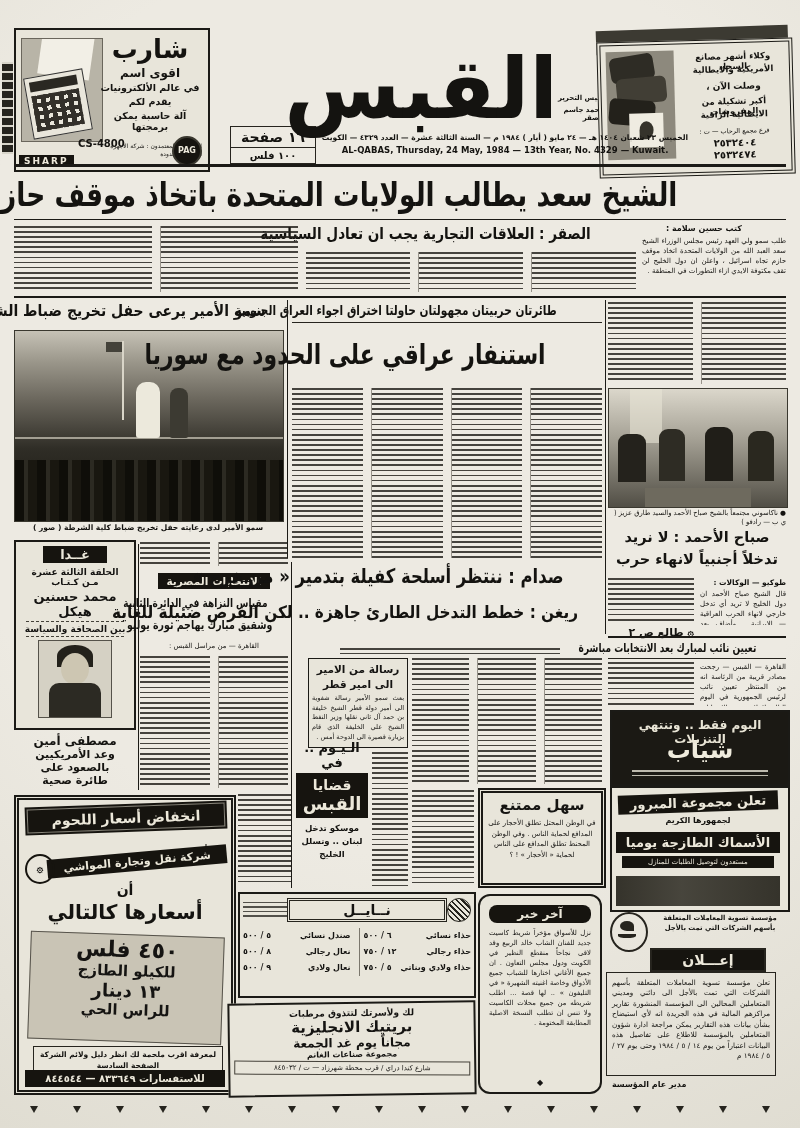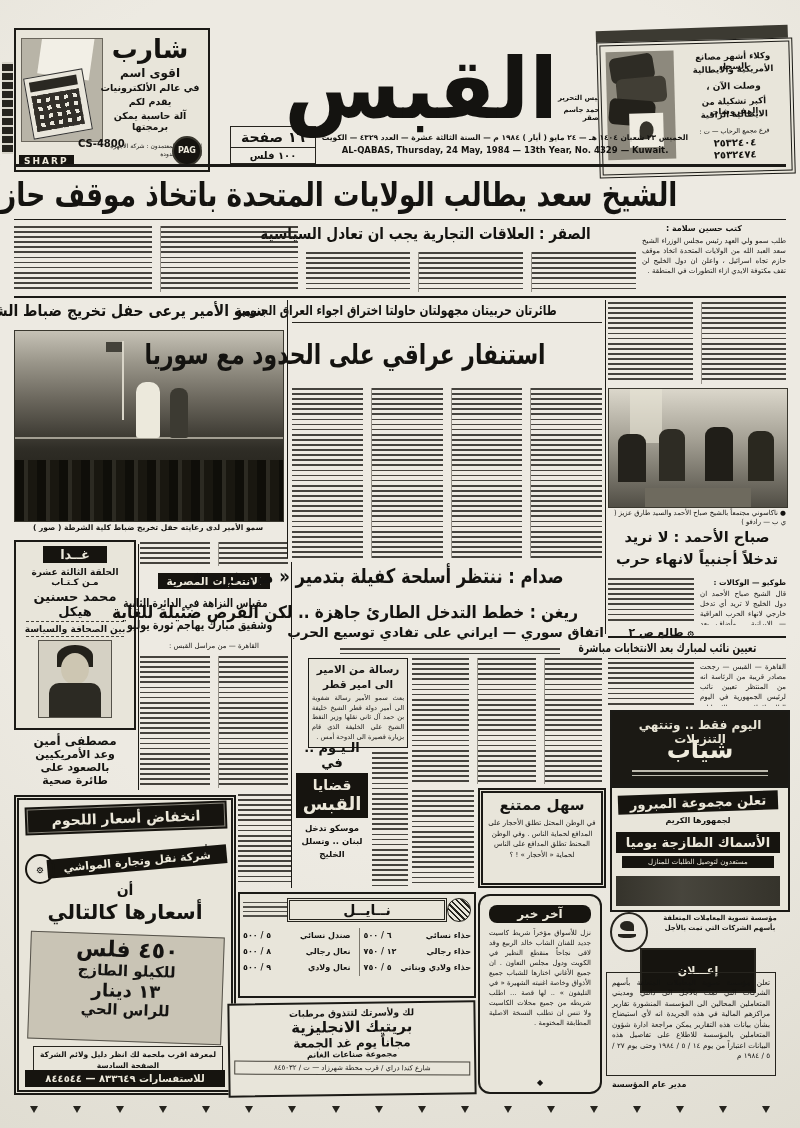--- a/index.html
+++ b/index.html
@@ -222,32 +222,31 @@
     <div style="position:absolute;left:4px;bottom:4px;width:164px;height:30px;
          background:linear-gradient(90deg,#35332b,#55524733 40%,#35332b);background-color:#44423a;"></div>
   </div>
 
   <div class="t" style="left:606px;top:912px;width:182px;height:190px;">
     <div style="position:absolute;left:4px;top:0;width:34px;height:36px;border:2px solid #26241e;border-radius:50%;">
       <div style="position:absolute;left:8px;top:7px;width:14px;height:10px;background:#26241e;border-radius:50% 50% 0 50%;"></div>
       <div style="position:absolute;left:6px;top:20px;width:18px;height:4px;background:#26241e;border-radius:0 0 50% 50%;"></div>
     </div>
     <div class="b c" style="position:absolute;right:0;top:2px;width:136px;font-size:6.8px;line-height:1.4;">مؤسسة تسوية المعاملات المتعلقة بأسهم الشركات التي تمت بالأجل</div>
-    <div class="inv b c" style="position:absolute;left:34px;top:36px;width:112px;font-size:11px;padding:14px 0;border:2px solid #26241e;">إعـــلان</div>
+    <div class="inv b c" style="position:absolute;left:44px;top:36px;width:112px;font-size:14px;padding:2px 0;border:2px solid #26241e;">إعـــلان</div>
     <div class="rt" style="position:absolute;left:0;top:60px;width:170px;height:104px;padding:5px;border:1.5px solid #26241e;box-sizing:border-box;font-size:7.2px;overflow:hidden;">تعلن مؤسسة تسوية المعاملات المتعلقة بأسهم الشركات التي تمت بالأجل الى دائني ومديني المتعاملين المحالين الى المؤسسة المنشورة تقارير مراكزهم المالية في هذه الجريدة انه لأي استيضاح بشأن بيانات هذه التقارير يمكن مراجعة ادارة شؤون المتعاملين بالمؤسسة للاطلاع على تفاصيل هذه البيانات اعتباراً من يوم ١٤ / ٥ / ١٩٨٤ وحتى يوم ٢٧ / ٥ / ١٩٨٤ م</div>
     <div class="b" style="position:absolute;left:6px;top:168px;font-size:8px;">مدير عام المؤسسة</div>
   </div>
 
   <div class="t c nw" style="left:292px;top:564px;width:312px;font-size:20px;font-weight:900;">
     <span class="sqz" style="transform:scaleX(.82);">صدام : ننتظر أسلحة كفيلة بتدمير « من خرج »</span>
   </div>
   <div class="t c nw" style="left:292px;top:602px;width:312px;font-size:17px;font-weight:900;">
     <span class="sqz" style="transform:scaleX(.9);">ريغن : خطط التدخل الطارئ جاهزة .. لكن الفرص ضئيلة للغاية</span>
   </div>
-  <div class="t c nw" style="left:292px;top:624px;width:312px;font-size:13.5px;font-weight:900;"><span>اتفاق سوري — ايراني على تفادي توسيع الحرب</span></div>
   <div class="ftx" style="left:340px;top:648px;width:220px;height:6px;"></div>
 
   <div class="box" style="left:308px;top:658px;width:100px;height:90px;border-width:1.5px;padding:3px;box-sizing:border-box;">
     <div class="b c" style="font-size:10.5px;font-weight:900;line-height:1.4;">رسالة من الامير الى امير قطر</div>
     <div class="rt" style="font-size:6.6px;margin-top:3px;overflow:hidden;height:48px;">بعث سمو الأمير رسالة شفوية الى أمير دولة قطر الشيخ خليفة بن حمد آل ثاني نقلها وزير النفط الشيخ علي الخليفة الذي قام بزيارة قصيرة الى الدوحة أمس .</div>
   </div>
 
   <div class="cols" style="left:412px;top:658px;width:190px;height:126px;">
       <div></div>
       <div></div>

